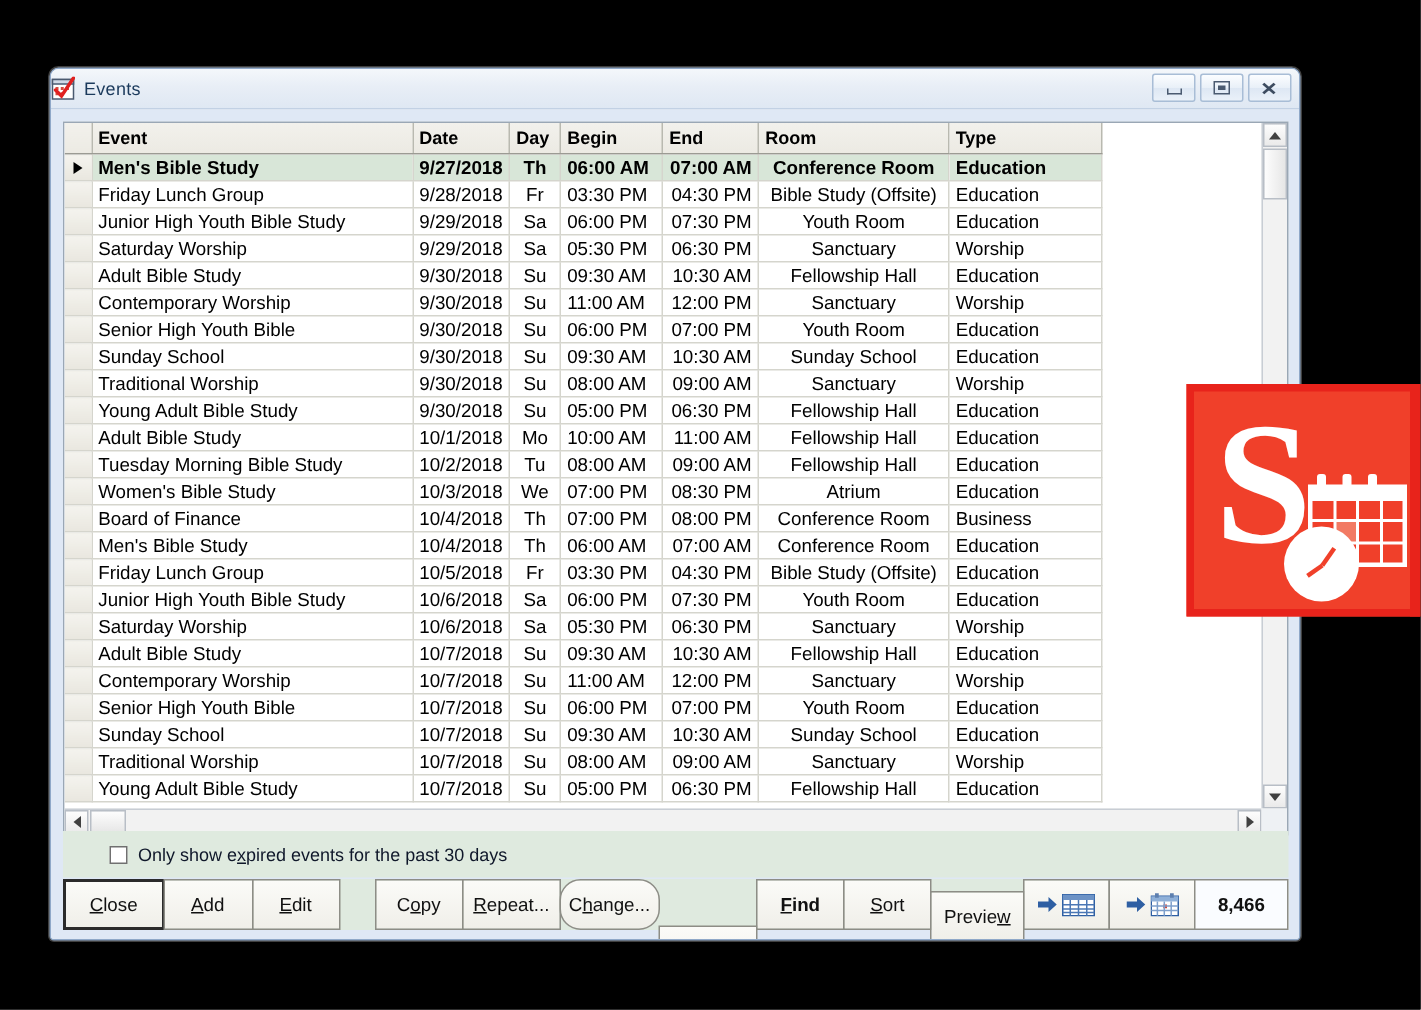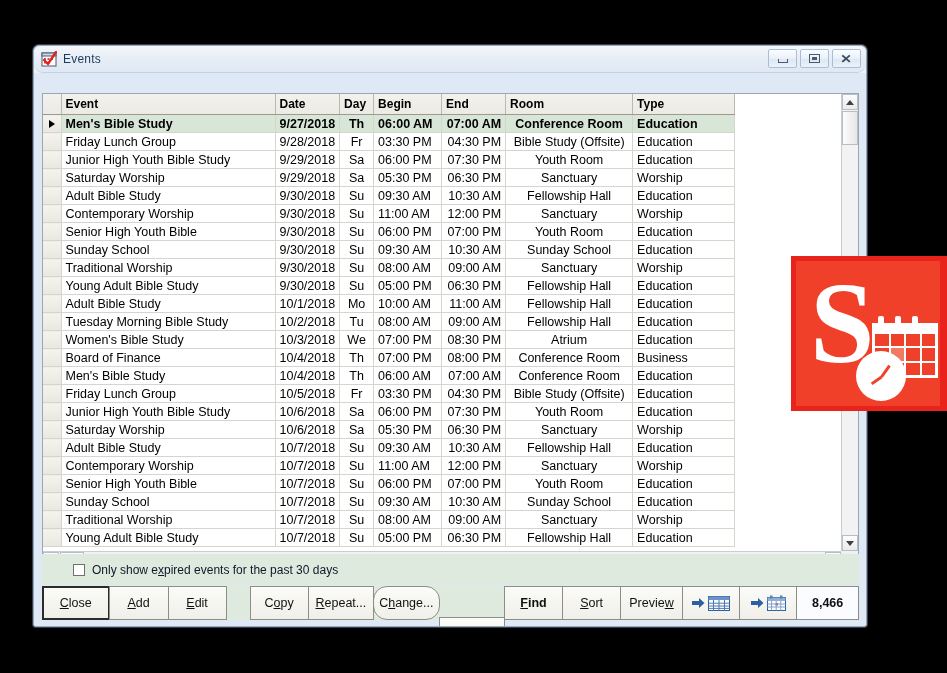--- a/index.html
+++ b/index.html
@@ -34,23 +34,21 @@
     overflow: hidden;
   }
 
   .titlebar {
     position: relative;
     height: 27px;
     background: linear-gradient(to bottom, #f4f7fb 0%, #e8eef6 45%, #dfe8f3 100%);
     border-bottom: 1px solid #c2d1e4;
     display: flex;
     align-items: center;
-    padding-left: 7px;
-    box-sizing: border-box;
-    border-radius: 9px;
+    box-sizing: border-box;
   }
 
   .title-icon {
     width: 16px;
     height: 16px;
     position: relative;
     flex: 0 0 auto;
     margin-right: 6px;
   }
 
@@ -113,21 +111,21 @@
   
   .client {
     position: relative;
     height: 555px;
     background: #dfe8f5;
   }
 
   .grid-outer {
     position: absolute;
     left: 8px;
-    top: 20px;
+    top: 8px;
     width: 817px;
     height: 476px;
     background: #ffffff;
     border: 1px solid #9aa7b5;
     box-sizing: border-box;
     overflow: hidden;
   }
 
   .grid-scroll-area {
     position: absolute;
@@ -352,21 +350,21 @@
 
   .w-close  { width: 73px; }
   .w-add    { width: 65px; }
   .w-edit   { width: 64px; }
   .w-copy   { width: 64px; margin-left: 24px; }
   .w-repeat { width: 72px; }
   .w-change { width: 72px; border-radius: 14px; }
   .w-delete { width: 72px; margin-top: 31px; }
   .w-find   { width: 64px; font-weight: bold; }
   .w-sort   { width: 64px; }
-  .w-prev   { width: 68px; }
+  .w-prev   { width: 68px; margin-top: 8px; }
   .w-exp    { width: 63px; }
   .w-count  { width: 68px; }
 
   .export-ico {
     display: flex;
     align-items: center;
     gap: 3px;
   }
 
   

